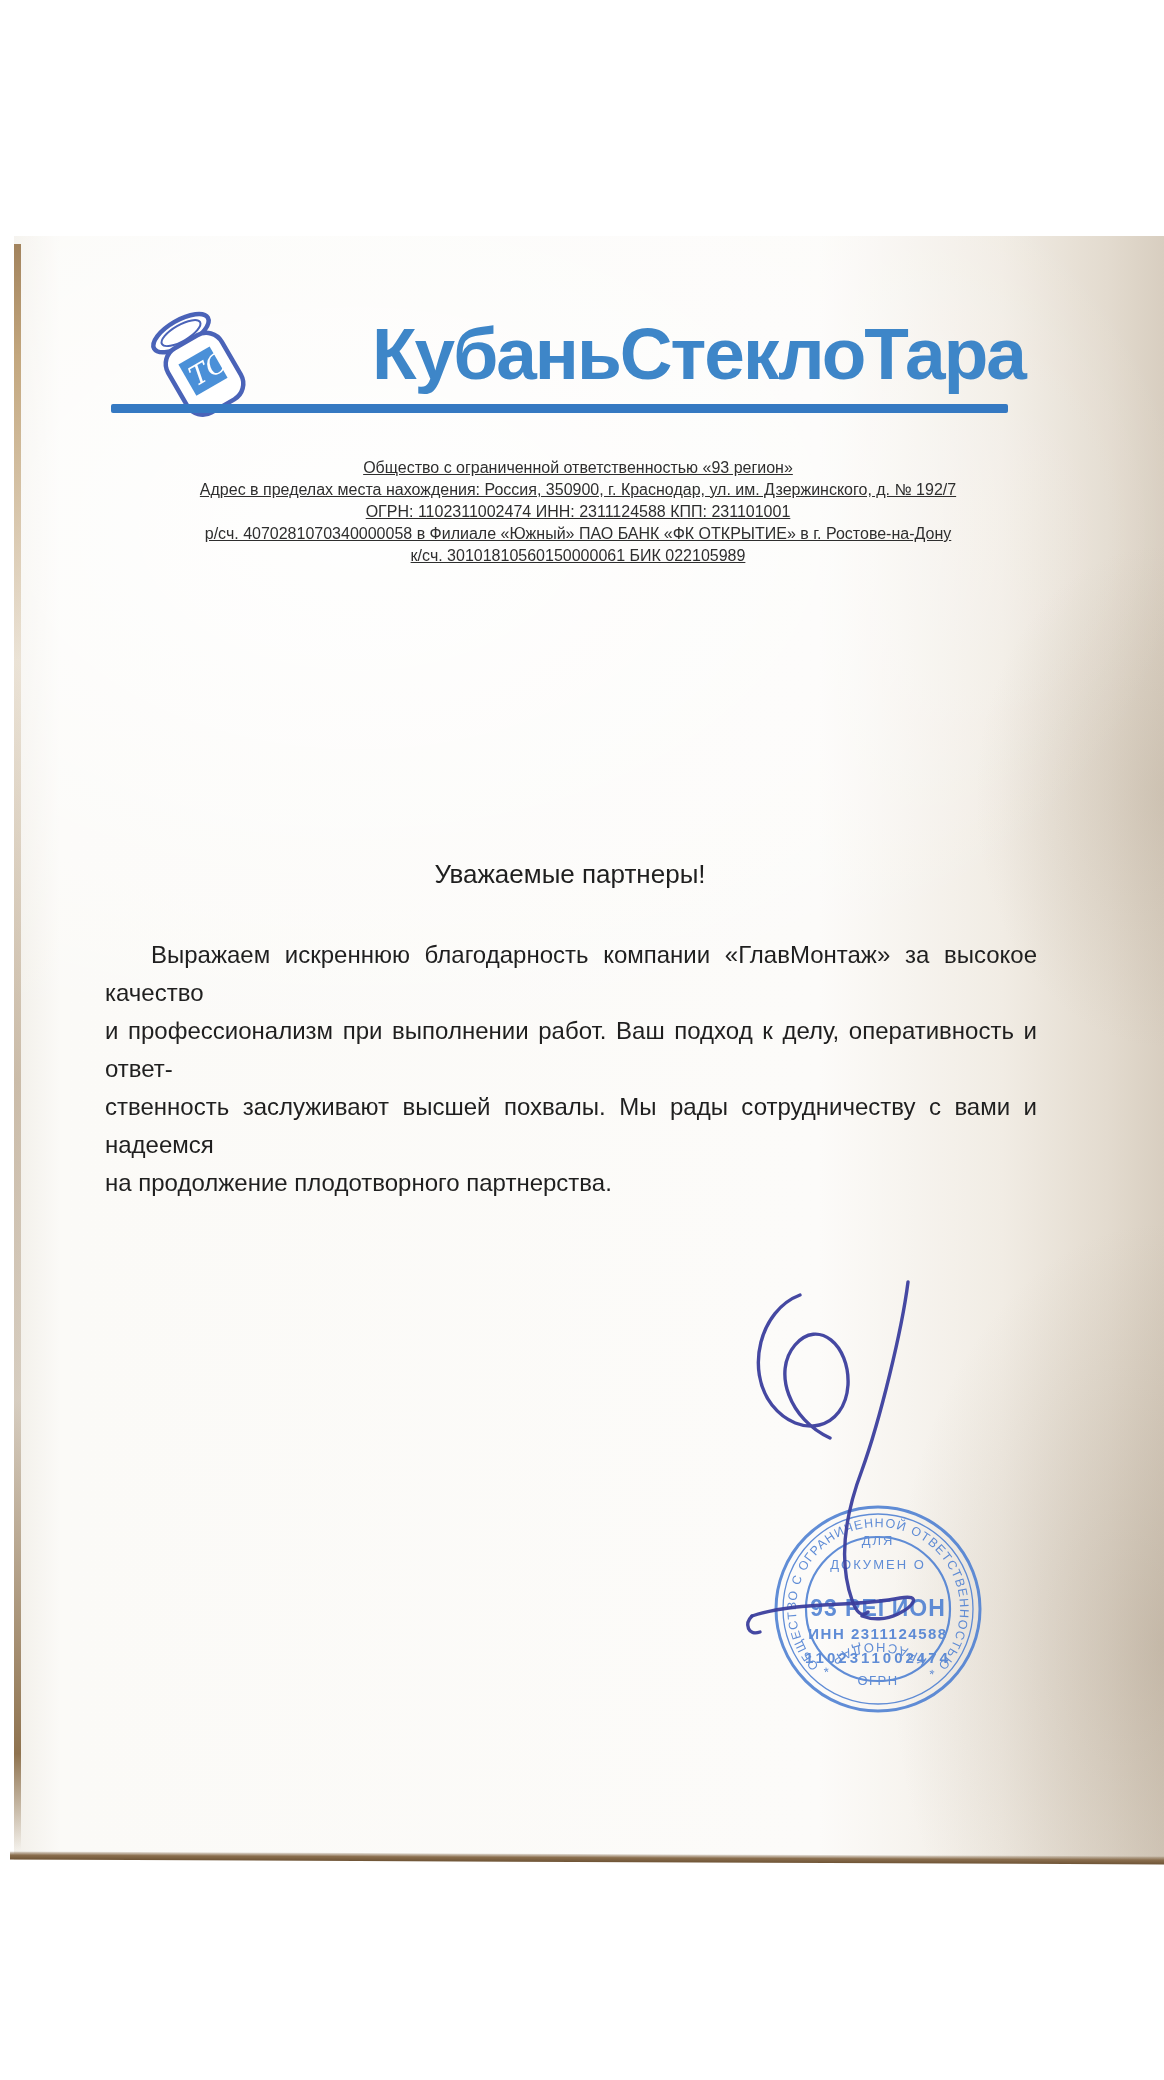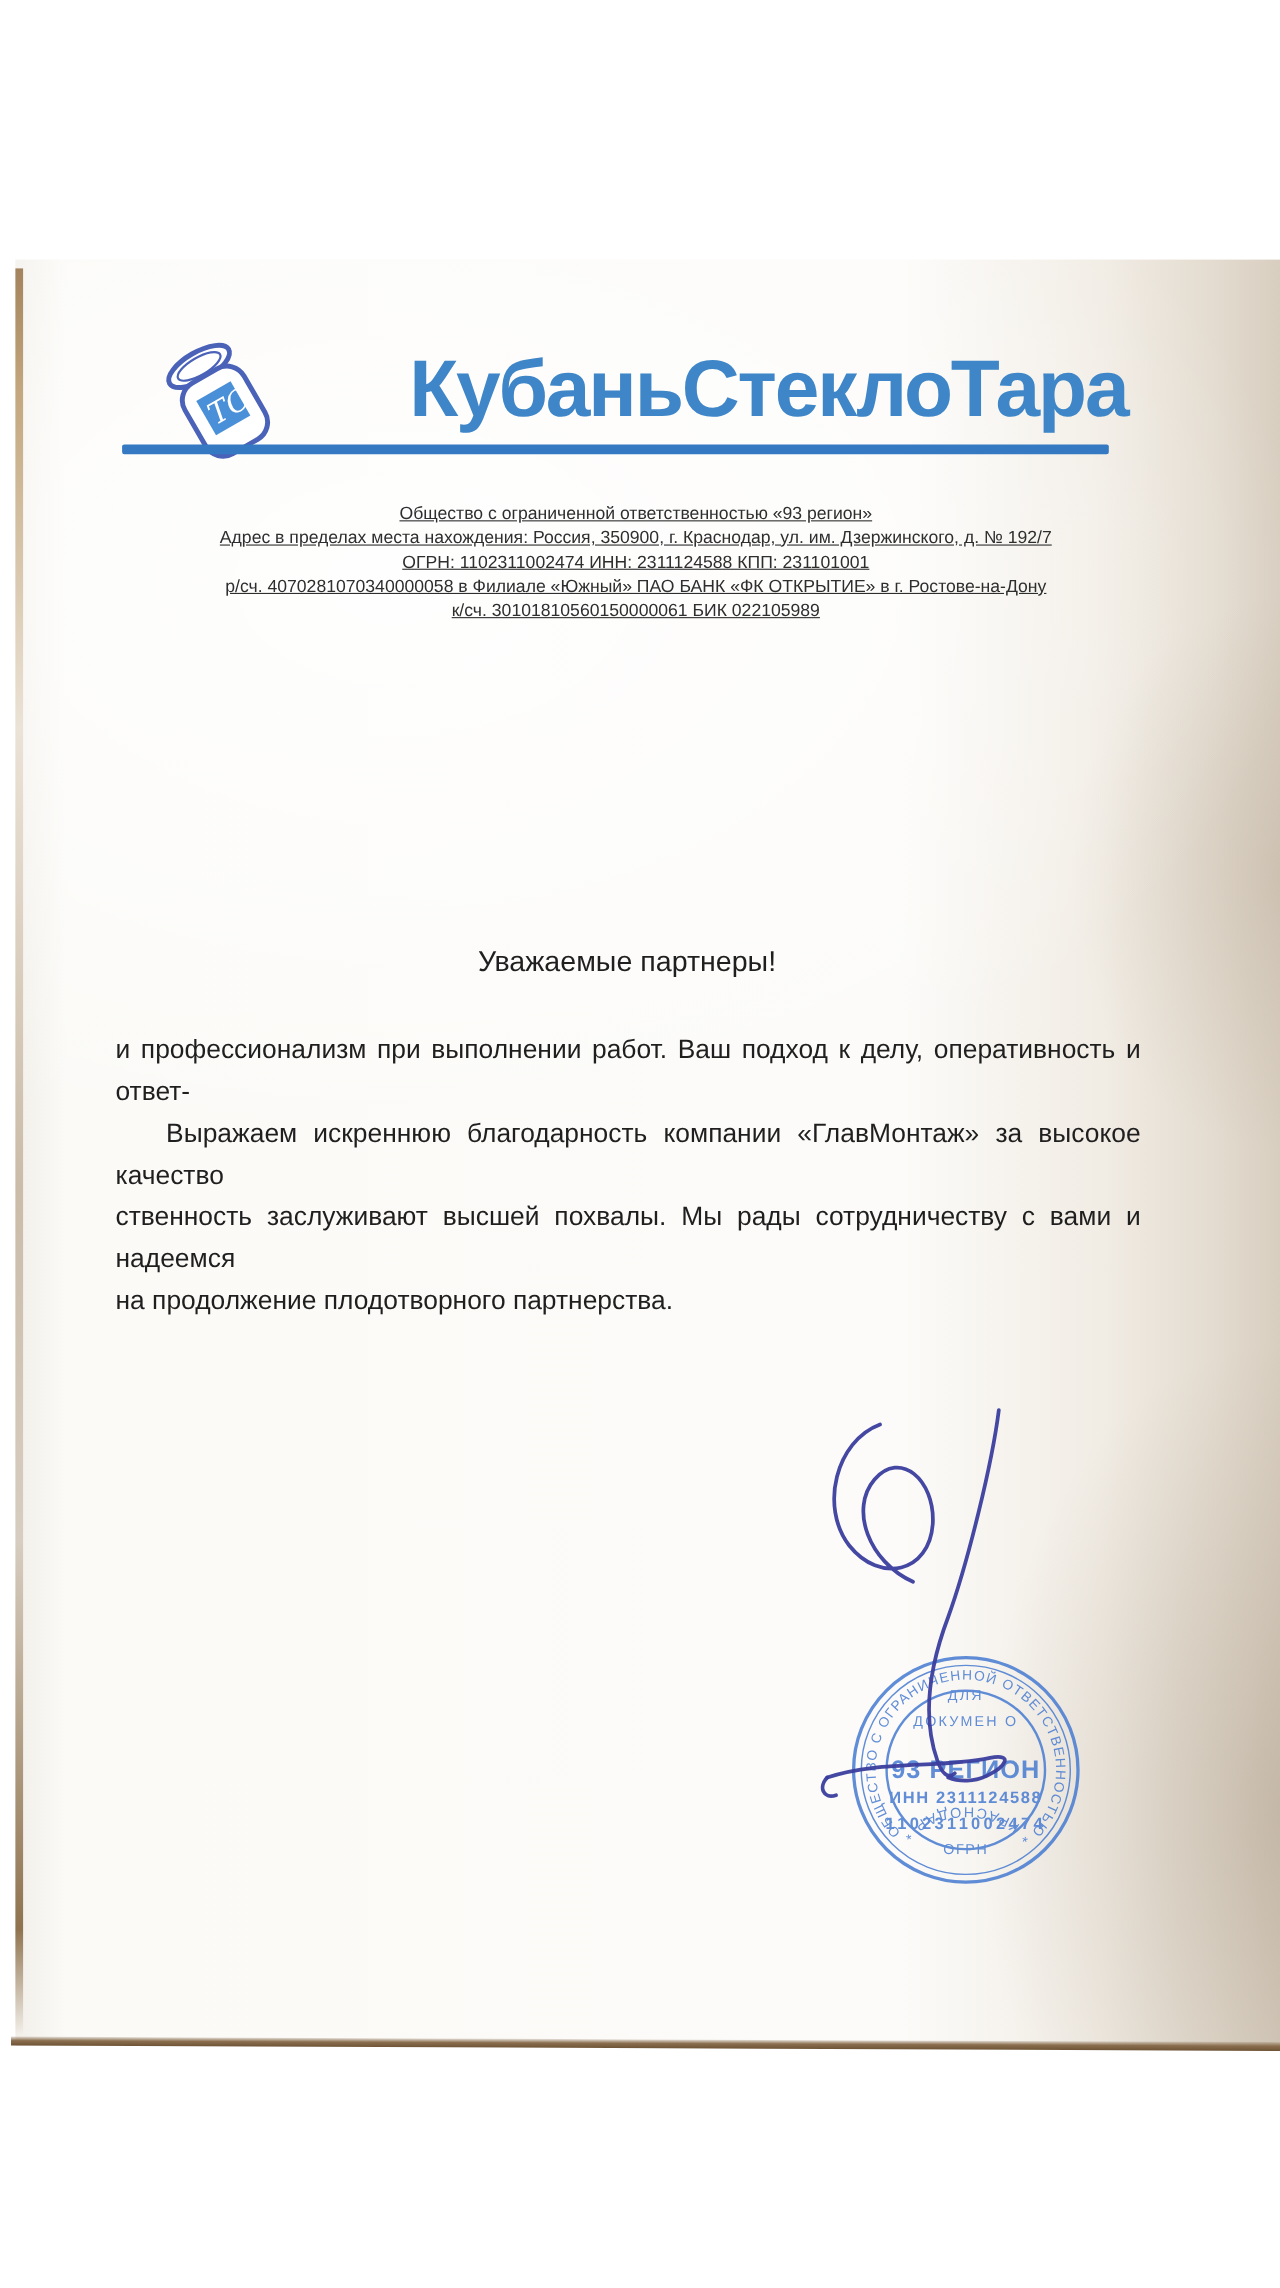--- a/index.html
+++ b/index.html
@@ -94,22 +94,22 @@
       <div>Общество с ограниченной ответственностью «93 регион»</div>
       <div>Адрес в пределах места нахождения: Россия, 350900, г. Краснодар, ул. им. Дзержинского, д. № 192/7</div>
       <div>ОГРН: 1102311002474 ИНН: 2311124588 КПП: 231101001</div>
       <div>р/сч. 4070281070340000058 в Филиале «Южный» ПАО БАНК «ФК ОТКРЫТИЕ» в г. Ростове-на-Дону</div>
       <div>к/сч. 30101810560150000061 БИК 022105989</div>
     </div>
 
     <div class="salutation">Уважаемые партнеры!</div>
 
     <div class="body-par">
+      <div class="bl first">Выражаем искреннюю благодарность компании «ГлавМонтаж» за высокое качество</div>
       <div class="bl">и профессионализм при выполнении работ. Ваш подход к делу, оперативность и ответ-</div>
-      <div class="bl first">Выражаем искреннюю благодарность компании «ГлавМонтаж» за высокое качество</div>
       <div class="bl">ственность заслуживают высшей похвалы. Мы рады сотрудничеству с вами и надеемся</div>
       <div class="bl last">на продолжение плодотворного партнерства.</div>
     </div>
 
 
     <svg class="stamp" viewBox="0 0 280 280">
       <g opacity="0.88">
         <circle cx="140" cy="140" r="102" fill="none" stroke="#4b7ed2" stroke-width="3"></circle>
         <circle cx="140" cy="140" r="95" fill="none" stroke="#4b7ed2" stroke-width="1.3"></circle>
         <circle cx="140" cy="140" r="72" fill="none" stroke="#4b7ed2" stroke-width="2.2"></circle>

